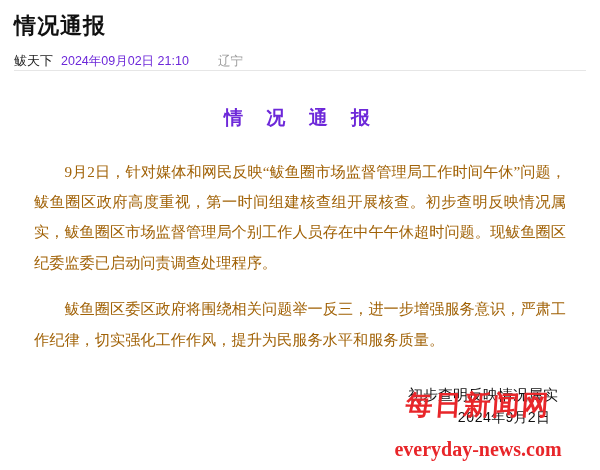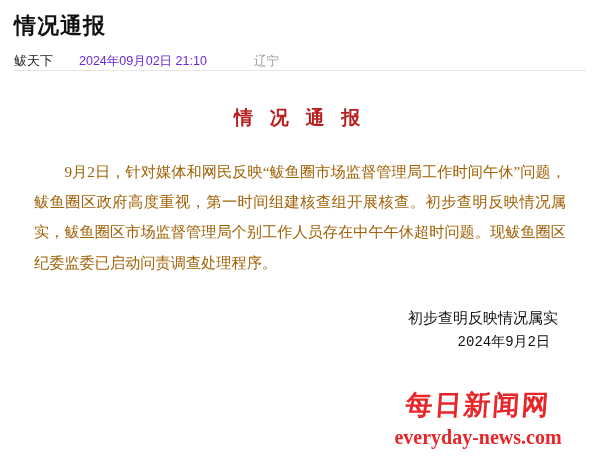--- a/index.html
+++ b/index.html
@@ -31,21 +31,21 @@
     font-size: 22px;
     font-weight: bold;
     letter-spacing: 1px;
     color: #111111;
     line-height: 1.25;
     margin: 0 0 12px 0;
   }
   .byline {
     display: flex;
     align-items: baseline;
-    gap: 26px;
+    gap: 8px;
     font-size: 12.5px;
     padding-bottom: 0;
   }
   .byline .author {
     color: #222222;
     font-size: 13px;
   }
   .byline .meta {
     color: #6d28d9;
     font-size: 12.5px;
@@ -64,23 +64,23 @@
   
   .doc {
     padding: 24px 34px 0 34px;
     position: relative;
   }
   .doc-title {
     text-align: center;
     font-size: 19px;
     font-weight: bold;
     letter-spacing: 6px;
-    color: #b91c1c;
+    color: #6d28d9;
     margin: 10px 0 26px 0;
-    font-family: Liberation Serif, serif;
+    font-family: Liberation Mono, monospace;
   }
   .para {
     font-size: 15.2px;
     line-height: 2.0;
     text-align: justify;
     text-justify: inter-ideograph;
     text-indent: 2em;
     color: #a16207;
     margin: 0 0 16px 0;
     font-family: "Liberation Serif", serif;
@@ -117,21 +117,21 @@
     font-size: 27px;
     font-weight: bold;
     color: #e8262a;
     letter-spacing: 2px;
     line-height: 1;
     white-space: nowrap;
     transform: skewX(-4deg);
     font-family: "Liberation Sans", sans-serif;
   }
   .watermark .wm-en {
-    margin-top: 8px;
+    margin-top: 20px;
     font-size: 20px;
     font-weight: bold;
     color: #e8262a;
     letter-spacing: 0px;
     line-height: 1;
     white-space: nowrap;
     font-family: "Liberation Serif", serif;
   }
 </style>
 </head>
@@ -146,20 +146,21 @@
       <span class="meta">2024年09月02日 21:10</span>
       <span class="region">辽宁</span>
     </div>
   </div>
   <div class="divider"></div>
 
   <div class="doc">
     <div class="doc-title">情 况 通 报</div>
 
     <p class="para">9月2日，针对媒体和网民反映“鲅鱼圈市场监督管理局工作时间午休”问题，鲅鱼圈区政府高度重视，第一时间组建核查组开展核查。初步查明反映情况属实，鲅鱼圈区市场监督管理局个别工作人员存在中午午休超时问题。现鲅鱼圈区纪委监委已启动问责调查处理程序。</p>
+    <p class="para">鲅鱼圈区委区政府将围绕相关问题举一反三，进一步增强服务意识，严肃工作纪律，切实强化工作作风，提升为民服务水平和服务质量。</p>
 
     <div class="signature">初步查明反映情况属实</div>
     <div class="sig-date">2024年9月2日</div>
   </div>
 
   <div class="watermark">
     <div class="wm-cn">每日新闻网</div>
     <div class="wm-en">everyday-news.com</div>
   </div>
 

